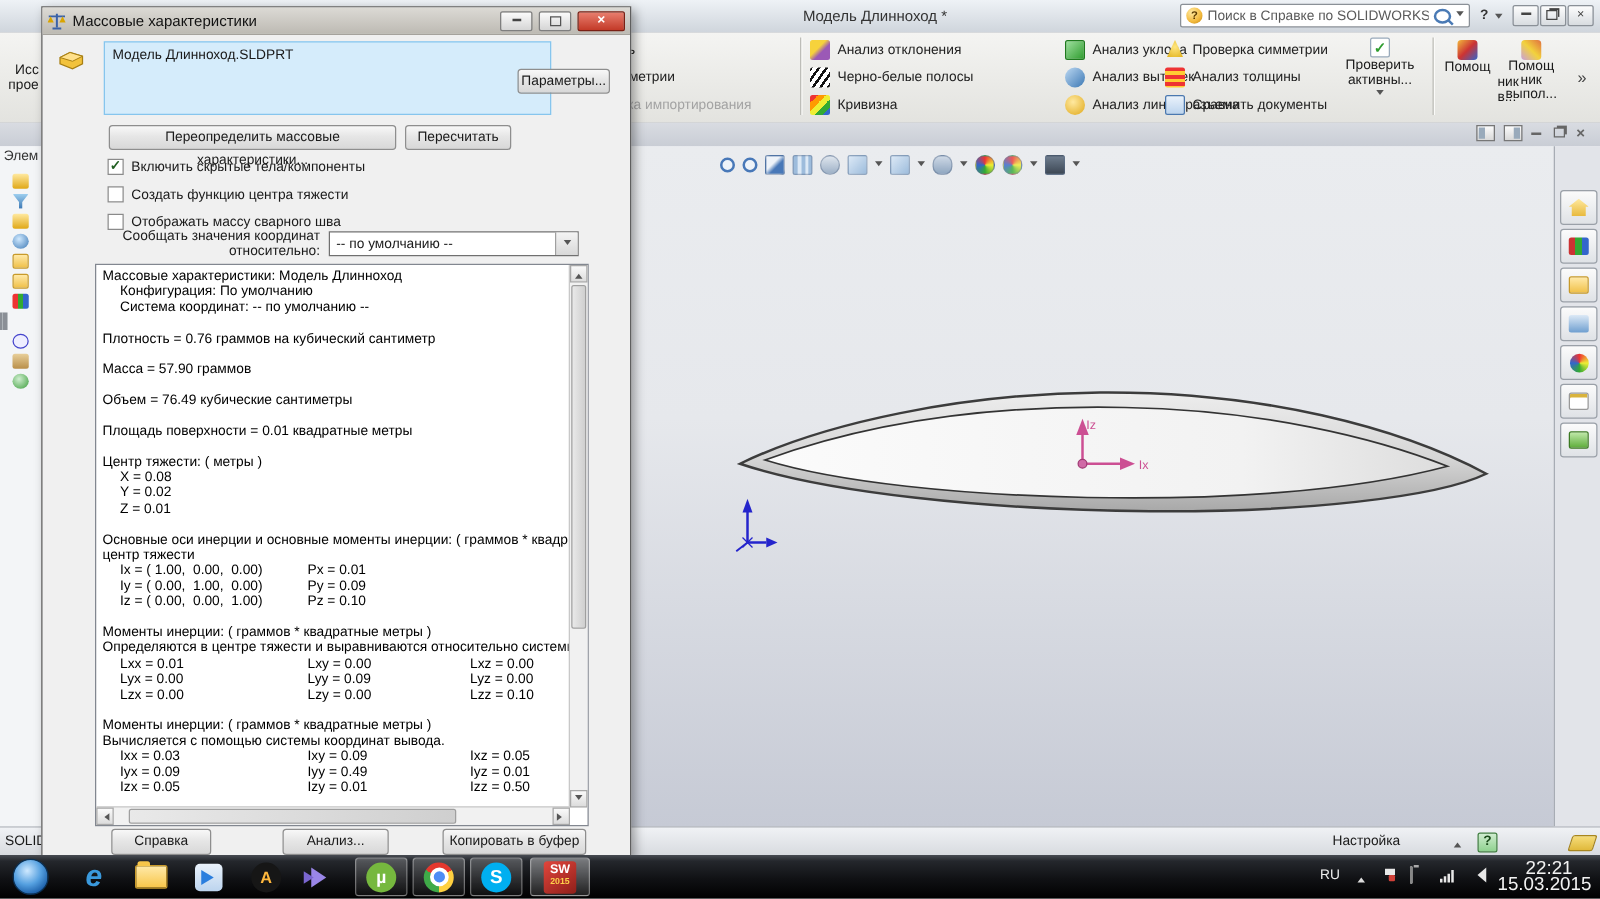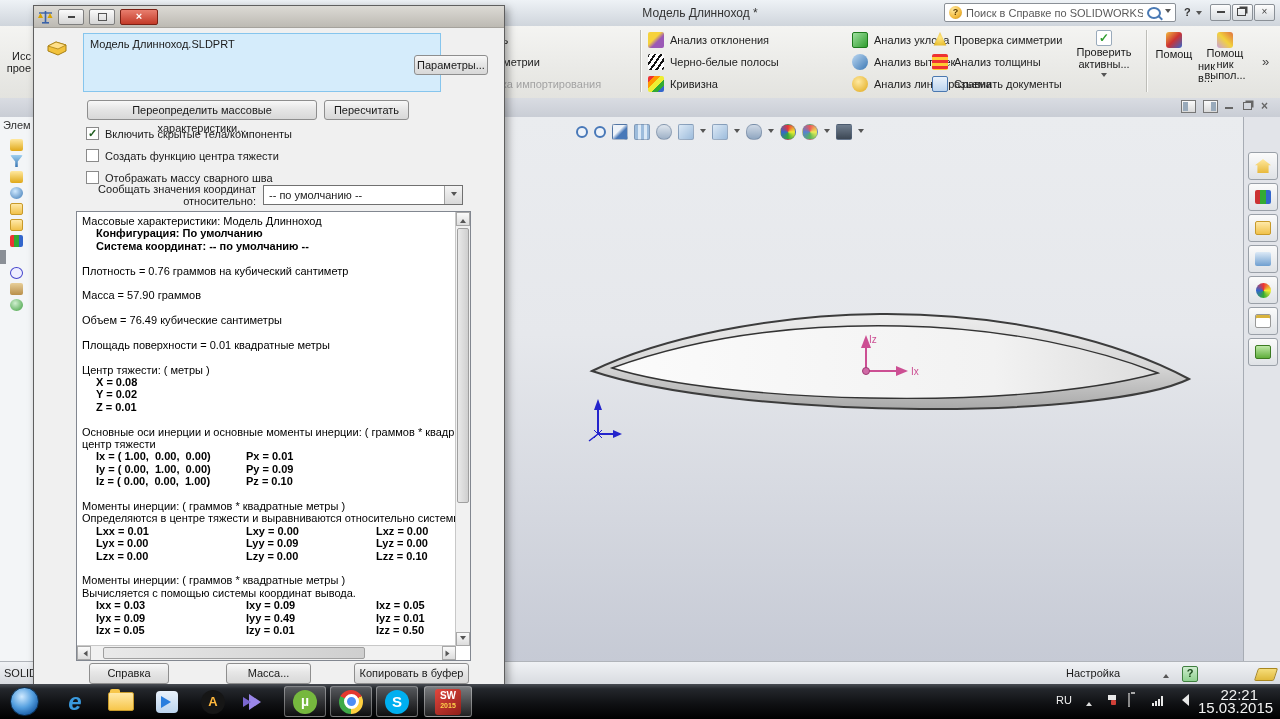--- a/index.html
+++ b/index.html
@@ -77,21 +77,21 @@
   .btn{background:linear-gradient(#f8f8f8,#e6e6e6 45%,#d8d8d8);border:1px solid #8e8e8e;border-radius:3px;text-align:center;font-size:11px;box-sizing:border-box;}
   .filebox{left:49px;top:27px;width:358px;height:59px;background:#d5ecfb;border:1px solid #86c5ed;box-sizing:border-box;padding:4px 6px;}
   .cbox{width:13px;height:13px;background:#fff;border:1px solid #8a8a8a;box-sizing:border-box;text-align:center;line-height:11px;font-size:11px;color:#215f21;font-weight:bold;}
   .cblabel{white-space:nowrap;}
   .combo{left:229px;top:179px;width:200px;height:20px;background:#fff;border:1px solid #707070;box-sizing:border-box;display:flex;align-items:center;}
   .combo .val{flex:1;padding-left:5px;white-space:nowrap;overflow:hidden;}
   .combo .arr{width:17px;height:18px;background:linear-gradient(#f4f4f4,#d8d8d8);border-left:1px solid #a0a0a0;display:flex;align-items:center;justify-content:center;}
   .results{left:42px;top:205px;width:395px;height:450px;background:#fff;border:1px solid #828790;box-sizing:border-box;}
   .report{left:0;top:0;width:379px;height:434px;overflow:hidden;padding:3px 0 0 5px;box-sizing:border-box;white-space:pre;font-size:11px;line-height:12.4px;color:#000;}
   .rline{height:12.4px;overflow:hidden;}
-  .rline.ind{padding-left:14px;font-weight:bold;}
+  .rline.ind{padding-left:14px;}
   .rcol{display:inline-block;width:150px;}
   .rcol:not(:first-child){width:130px;}
   .sb{background:#f1f1f1;}
   .sb-thumb{background:linear-gradient(90deg,#e9e9e9,#cfcfcf);border:1px solid #9f9f9f;border-radius:2px;box-sizing:border-box;}
   .sb-btn{background:linear-gradient(#fafafa,#dcdcdc);border:1px solid #a8a8a8;box-sizing:border-box;display:flex;align-items:center;justify-content:center;font-size:7px;color:#555;}
   
   .taskbar{left:0;top:684px;width:1280px;height:35px;background:linear-gradient(180deg,#484c53 0%,#24272c 14%,#101114 55%,#000 100%);z-index:30;}
   .orb{left:10px;top:3px;width:29px;height:29px;border-radius:50%;background:radial-gradient(circle at 40% 32%,#cfe9ff,#55a0e0 45%,#1b5ea8 78%,#0d3a6e);border:1px solid #0a2f52;box-sizing:border-box;}
   .tslot{top:2px;width:42px;height:31px;display:flex;align-items:center;justify-content:center;border-radius:3px;}
   .frame{border:1px solid rgba(255,255,255,.35);background:linear-gradient(rgba(255,255,255,.22),rgba(255,255,255,.05));box-sizing:border-box;}
@@ -318,20 +318,21 @@
 
   <div class="abs dialog">
     <div class="abs dlg-title">
       <svg width="15" height="14" viewBox="0 0 15 14">
         <line x1="7.5" y1="1" x2="7.5" y2="12" stroke="#3a62a8" stroke-width="1.6"></line>
         <line x1="1" y1="3" x2="14" y2="3" stroke="#3a62a8" stroke-width="1.4"></line>
         <path d="M1,3 L3.5,8 L-1.5,8 Z" transform="translate(1.5,0)" fill="#d9a400"></path>
         <path d="M12,3 L14.5,8 L9.5,8 Z" fill="#d9a400"></path>
         <rect x="4" y="12" width="7" height="1.6" fill="#3a62a8"></rect>
       </svg>
+      <span class="dlg-title-text">Массовые характеристики</span>
       <span class="dlg-btn"><span class="minbar" style="width:7px;"></span></span>
       <span class="dlg-btn"><span style="display:inline-block;width:7px;height:6px;border:1px solid #555;margin-top:3px;"></span></span>
       <span class="dlg-btn dlg-close">×</span>
     </div>
 
     <svg class="abs" style="left:12px;top:32px;" width="24" height="20" viewBox="0 0 24 20">
       <path d="M2,8 L10,4 L20,7 L20,13 L12,17 L2,13 Z" fill="#f2c23c" stroke="#a87f12" stroke-width="1"></path>
       <path d="M2,8 L10,4 L20,7 L12,11 Z" fill="#ffe08a" stroke="#a87f12" stroke-width="0.8"></path>
     </svg>
     <div class="abs filebox">
@@ -378,21 +379,21 @@
             <span class="tri-d" style="transform:rotate(90deg);border-top-color:#555;"></span>
           </div>
         <div class="abs sb-thumb" style="left:26px;top:1px;width:262px;height:12px;"></div>
         <div class="abs sb-btn" style="right:0;top:0;width:14px;height:14px;">
             <span class="tri-d" style="transform:rotate(-90deg);border-top-color:#555;"></span>
           </div>
       </div>
     </div>
 
     <div class="abs btn" style="left:55px;top:657px;width:80px;height:21px;line-height:19px;">Справка</div>
-    <div class="abs btn" style="left:192px;top:657px;width:85px;height:21px;line-height:19px;">Масса...</div>
+    <div class="abs btn" style="left:192px;top:657px;width:85px;height:21px;line-height:19px;">Анализ...</div>
     <div class="abs btn" style="left:320px;top:657px;width:115px;height:21px;line-height:19px;">Копировать в буфер</div>
   </div>
 
   <div class="abs taskbar">
     <div class="abs orb"></div>
     <div class="abs tslot" style="left:54px;">
       <span class="circ" style="color:#3a99dc;font-size:24px;font-style:italic;line-height:24px;">e</span>
     </div>
     <div class="abs tslot" style="left:100px;">
         <span class="tb-folder"></span>

